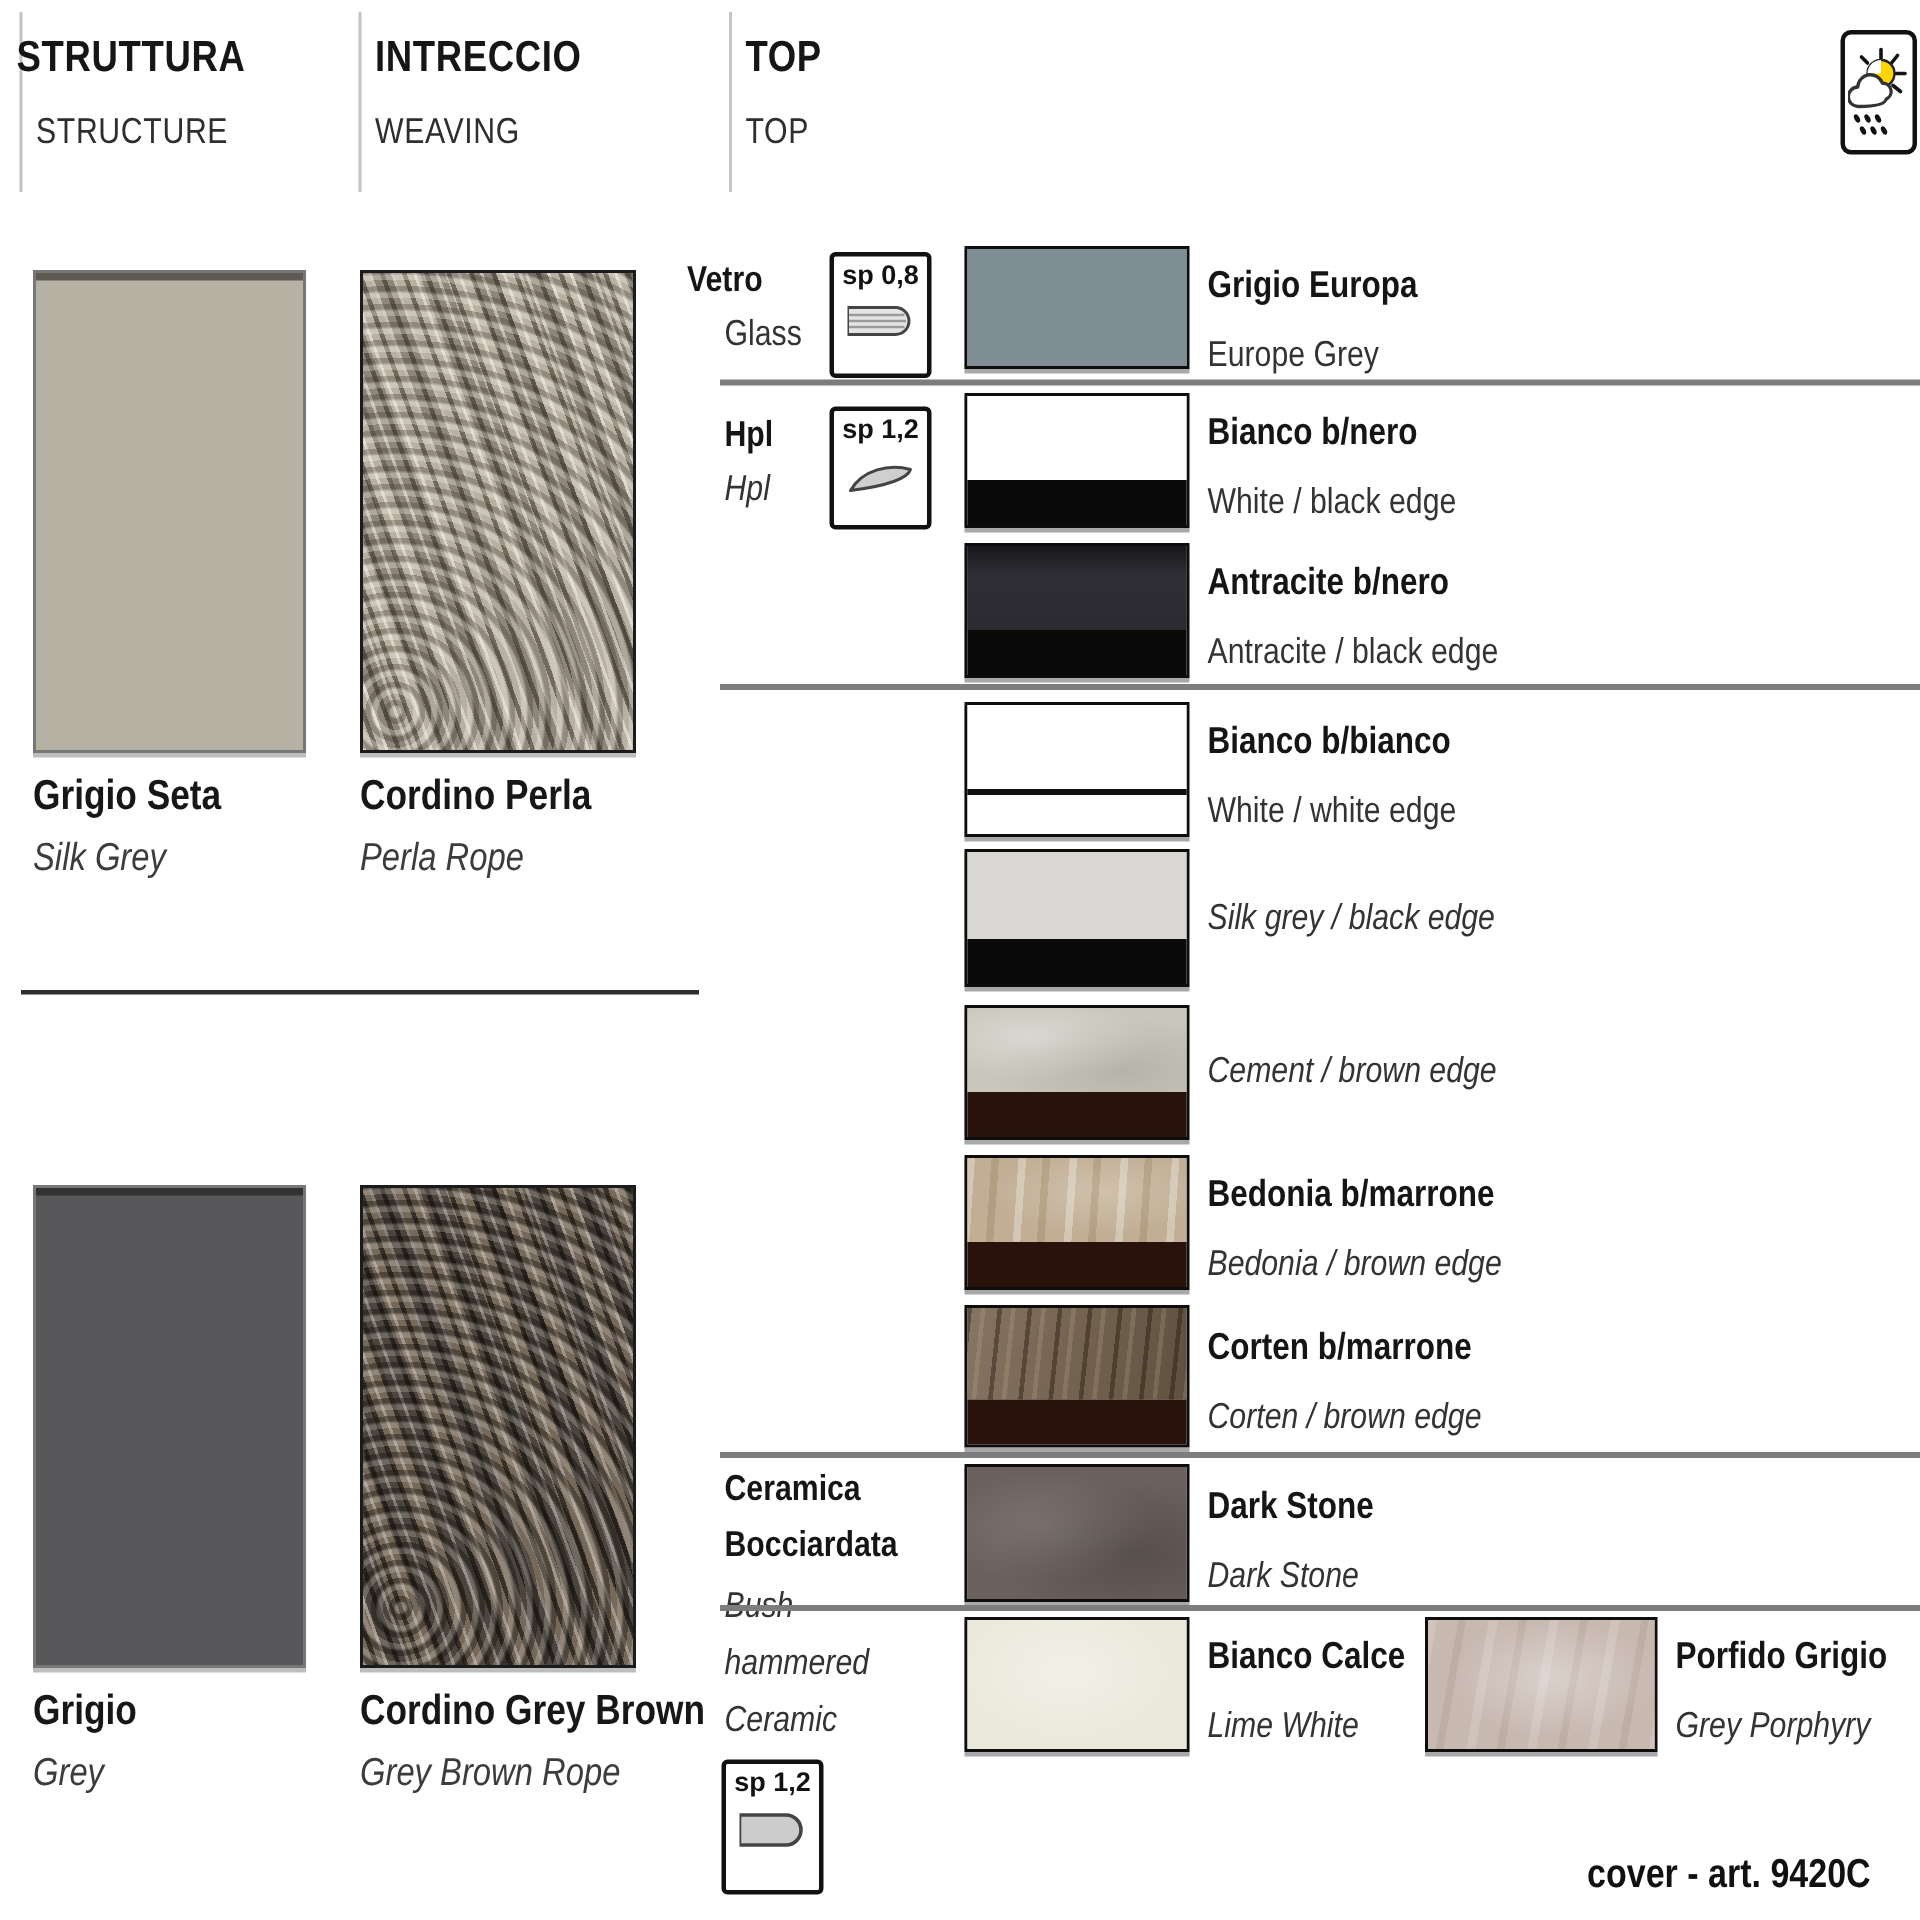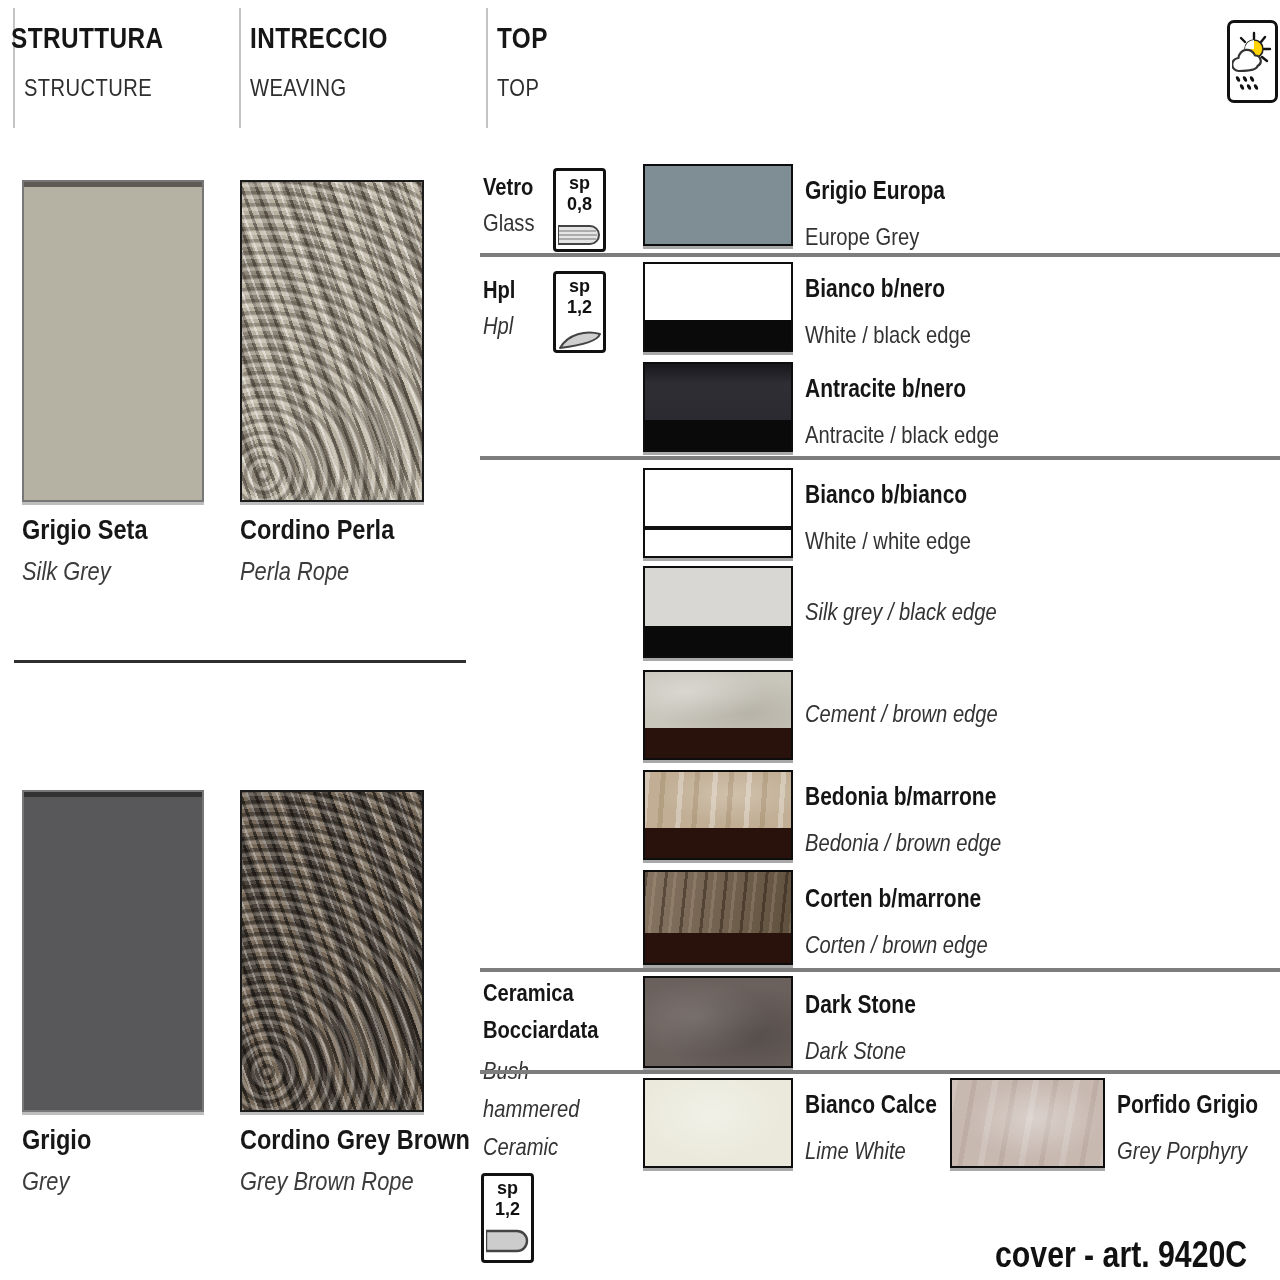--- a/index.html
+++ b/index.html
@@ -38,21 +38,21 @@
   }
 
   .item-name{font-size:28px;font-weight:bold;color:#171717;}
   .item-sub{font-size:26px;font-style:italic;color:#3c3c3c;}
 
   .ldivider{position:absolute;left:14px;width:452px;height:3px;background:#2f2f2f;}
   .rdivider{position:absolute;left:480px;width:800px;height:4px;background:#7d7d7d;}
 
   
   .spbox{
-    position:absolute;width:53px;box-sizing:border-box;border:3px solid #111;border-radius:4px;
+    position:absolute;width:68px;box-sizing:border-box;border:3px solid #111;border-radius:4px;
     background:#fff;padding-top:2px;text-align:center;
   }
   .splabel{font-size:18px;font-weight:bold;color:#111;display:block;}
   .spbox svg{display:block;margin:8px auto 0 auto;}
 
   
   .swatch{
     position:absolute;width:150px;box-sizing:border-box;border:2px solid #0d0d0d;
     display:flex;flex-direction:column;box-shadow:0 3px 0 #a8a8a8;
   }
@@ -86,21 +86,21 @@
   
   .mat-name{font-size:24px;font-weight:bold;color:#151515;line-height:37px;}
   .mat-sub{font-size:24px;font-weight:400;color:#333;line-height:38px;}
   .mat-sub.it{font-style:italic;}
 
   .weather-box{
     position:absolute;left:1227px;top:20px;width:51px;height:83px;box-sizing:border-box;
     border:3px solid #111;border-radius:7px;background:#fff;
     display:flex;align-items:center;justify-content:center;
   }
-  .cover{font-size:36px;font-weight:bold;color:#111;}
+  .cover{font-size:27px;font-weight:bold;color:#111;}
 </style>
 </head>
 <body>
 
 <div class="vline" style="left:13px"></div>
 <div class="abs h1" style="left:11px;top:22px"><span class="cond">STRUTTURA</span></div>
 <div class="abs h2" style="left:24px;top:74px"><span class="cond">STRUCTURE</span></div>
 
 <div class="vline" style="left:239px"></div>
 <div class="abs h1" style="left:250px;top:22px"><span class="cond">INTRECCIO</span></div>
@@ -144,21 +144,21 @@
 <div class="abs item-sub" style="left:22px;top:1166px"><span class="cond">Grey</span></div>
 
 <div class="rope tx-rope-perla" style="left: 240px; top: 180px; width: 180px; height: 318px; background-color: rgb(162, 154, 139);"></div>
 <div class="abs item-name" style="left:240px;top:514px"><span class="cond">Cordino Perla</span></div>
 <div class="abs item-sub" style="left:240px;top:556px"><span class="cond">Perla Rope</span></div>
 
 <div class="rope tx-rope-greybrown" style="left: 240px; top: 790px; width: 180px; height: 318px; background-color: rgb(96, 88, 78);"></div>
 <div class="abs item-name" style="left:240px;top:1124px"><span class="cond">Cordino Grey Brown</span></div>
 <div class="abs item-sub" style="left:240px;top:1166px"><span class="cond">Grey Brown Rope</span></div>
 
-<div class="abs mat-name" style="left:483px;top:168px"><span class="cond">Vetro</span></div>
+<div class="abs mat-name" style="left:458px;top:168px"><span class="cond">Vetro</span></div>
 <div class="abs mat-sub" style="left:483px;top:204px"><span class="cond">Glass</span></div>
 <div class="spbox" style="left:553px;top:168px;height:84px">
   <span class="splabel">sp 0,8</span>
   <svg width="44" height="24" viewBox="0 0 44 24">
     <path d="M0,3 h32 a9,9 0 0 1 0,18 H0 z" fill="#e4e4e4" stroke="#444" stroke-width="2"></path>
     <g stroke="#9a9a9a" stroke-width="1.6">
       <line x1="1" y1="8" x2="38" y2="8"></line>
       <line x1="1" y1="12" x2="39" y2="12"></line>
       <line x1="1" y1="16" x2="38" y2="16"></line>
     </g>

